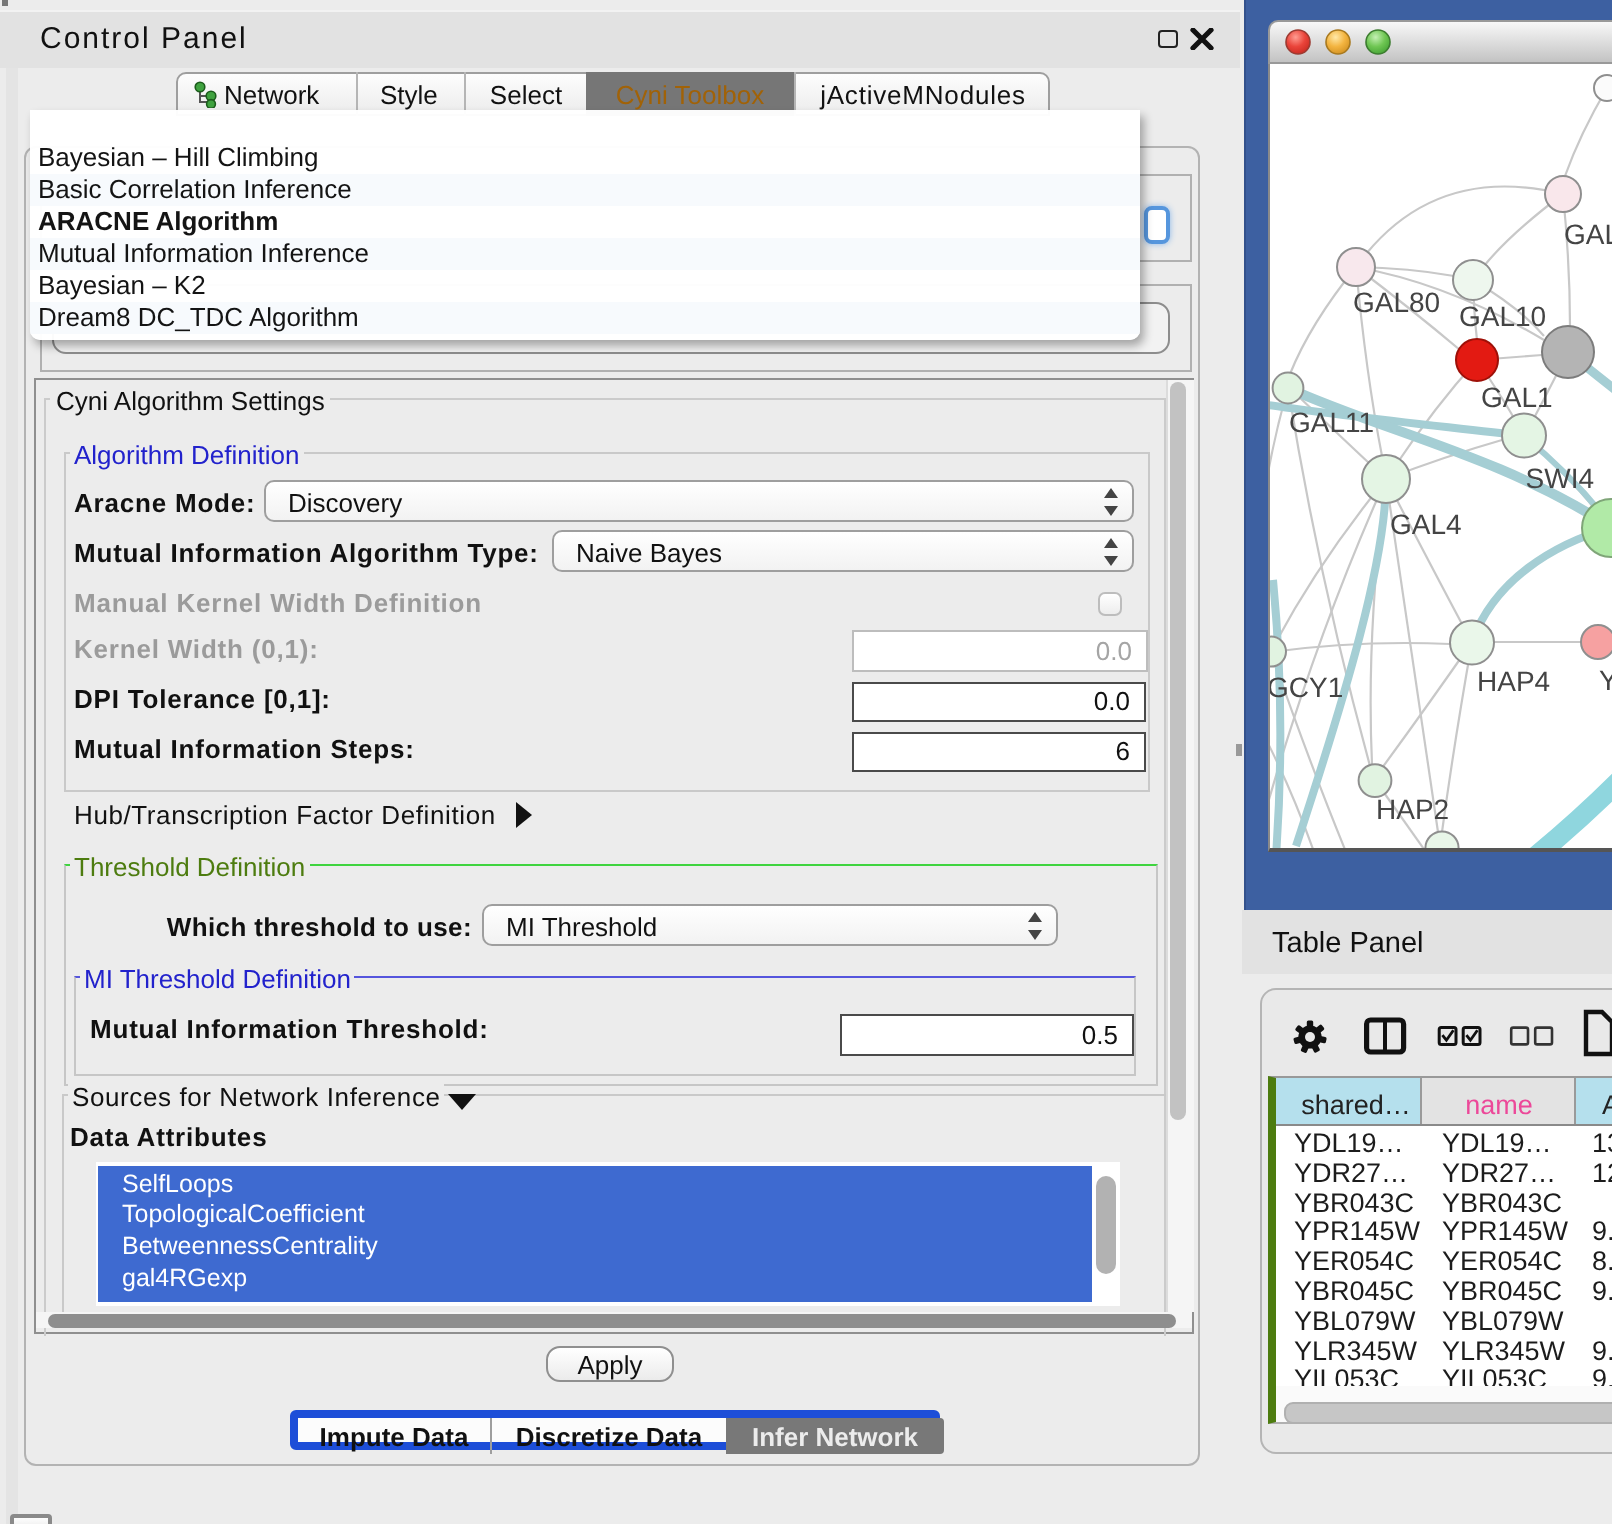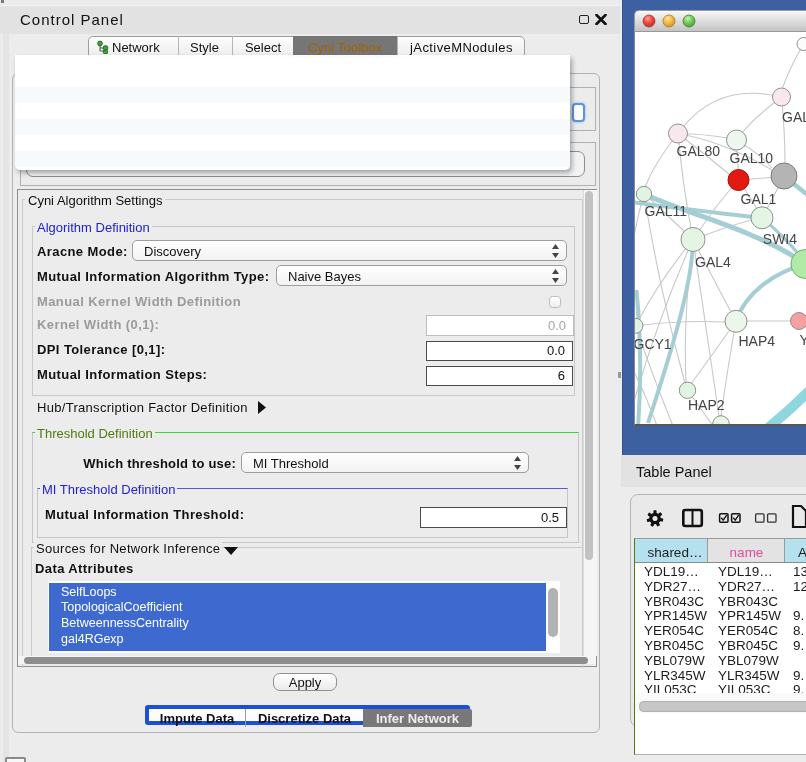--- a/index.html
+++ b/index.html
@@ -135,20 +135,21 @@
   <div class="abs b" style="left:97px;top:2px;width:117px;text-align:center;font-size:13px;color:#111;">Discretize Data</div>
   <div class="abs b" style="left:214px;top:2px;width:109px;text-align:center;font-size:13px;color:#ececec;">Infer Network</div>
 </div>
 
 <div class="abs" style="left:5px;top:757px;width:17px;height:10px;border:2px solid #8a8a8a;border-radius:2px;background:linear-gradient(#fdfdfd,#ddd);"></div>
 
 <div class="abs" style="left:15px;top:55px;width:555px;height:115px;background:rgba(255,255,255,0.97);border-radius:0 0 5px 5px;box-shadow:2px 3px 5px rgba(0,0,0,0.32);overflow:hidden;">
   <div class="abs" style="left:0;top:32px;width:555px;height:16px;background:#f7fafd;"></div>
   <div class="abs" style="left:0;top:64px;width:555px;height:16px;background:#f7fafd;"></div>
   <div class="abs" style="left:0;top:96px;width:555px;height:16px;background:#f7fafd;"></div>
+  <div class="abs" style="left:4px;top:16px;font-size:13px;color:#141414;line-height:16px;">Bayesian – Hill Climbing<br>Basic Correlation Inference<br><span class="b">ARACNE Algorithm</span><br>Mutual Information Inference<br>Bayesian – K2<br>Dream8 DC_TDC Algorithm</div>
 </div>
 
 <div class="abs" style="left:622px;top:0;width:184px;height:455px;background:#3d60a1;border-left:1px solid #33518c;"></div>
 <div class="abs" style="left:618px;top:372px;width:3px;height:6px;background:#999;"></div>
 
 <div class="abs" style="left:634px;top:10px;width:172px;height:22px;background:linear-gradient(#f8f8f8,#c3c3c3);border:1px solid #999;border-right:none;border-radius:5px 0 0 0;box-sizing:border-box;"></div>
 <svg class="abs" style="left:634px;top:10px;" width="172" height="22" viewBox="0 0 172 22">
   <defs>
     <radialGradient id="rl" cx="0.4" cy="0.3" r="0.8">
         <stop offset="0" stop-color="#ff9d92"></stop>
@@ -278,21 +279,21 @@
     <rect x="91.6" y="9.8" width="8.4" height="8.4" rx="1"></rect>
   </g>
   <path d="M81.2,13.6 l2,2.5 3.5,-5 M93.2,13.6 l2,2.5 3.5,-5" stroke="#111" stroke-width="1.4" fill="none"></path>
   <g fill="none" stroke="#333" stroke-width="1.3">
     <rect x="115.6" y="9.8" width="8.4" height="8.4" rx="1"></rect>
     <rect x="127.6" y="9.8" width="8.4" height="8.4" rx="1"></rect>
   </g>
   <path d="M153,2 h8 l5,5 v16 h-13 Z" fill="none" stroke="#111" stroke-width="2.2"></path>
 </svg>
 
-<div class="abs" style="left:634px;top:538px;width:172px;height:217px;background:#fff;border-left:1px solid #4d7c0f;border-top:1px solid #999;border-bottom:1px solid #b0b0b0;overflow:hidden;box-sizing:border-box;text-decoration:underline;">
+<div class="abs" style="left:634px;top:538px;width:172px;height:174px;background:#fff;border-left:4px solid #4d7c0f;border-top:1px solid #999;border-bottom:1px solid #b0b0b0;overflow:hidden;box-sizing:border-box;text-decoration:underline;">
   <div class="abs" style="left:0;top:0;width:73px;height:24px;background:#b5e0ed;border-right:1px solid #9a9a9a;box-sizing:border-box;"></div>
   <div class="abs" style="left:73px;top:0;width:77px;height:24px;background:#e3e3e3;border-right:1px solid #9a9a9a;box-sizing:border-box;"></div>
   <div class="abs" style="left:150px;top:0;width:22px;height:24px;background:#b5e0ed;"></div>
   <div class="abs" style="left:0;top:23px;width:172px;height:1px;background:#8a8a8a;"></div>
   <div class="abs" style="left:0;top:6px;width:80px;text-align:center;font-size:13.5px;color:#222;">shared…</div>
   <div class="abs" style="left:73px;top:6px;width:77px;text-align:center;font-size:13.5px;color:#ec4899;">name</div>
   <div class="abs" style="left:163px;top:6px;font-size:13.5px;color:#222;">Av</div>
   <div class="abs" style="font-size:13.5px;color:#1c1c1c;line-height:14.8px;left:9px;top:26px;">YDL19…<br>YDR27…<br>YBR043C<br>YPR145W<br>YER054C<br>YBR045C<br>YBL079W<br>YLR345W<br>YIL053C</div>
   <div class="abs" style="font-size:13.5px;color:#1c1c1c;line-height:14.8px;left:83px;top:26px;">YDL19…<br>YDR27…<br>YBR043C<br>YPR145W<br>YER054C<br>YBR045C<br>YBL079W<br>YLR345W<br>YIL053C</div>
   <div class="abs" style="font-size:13.5px;color:#1c1c1c;line-height:14.8px;left:158px;top:26px;">13<br>12<br>&nbsp;<br>9.<br>8.<br>9.<br>&nbsp;<br>9.<br>9.</div>

